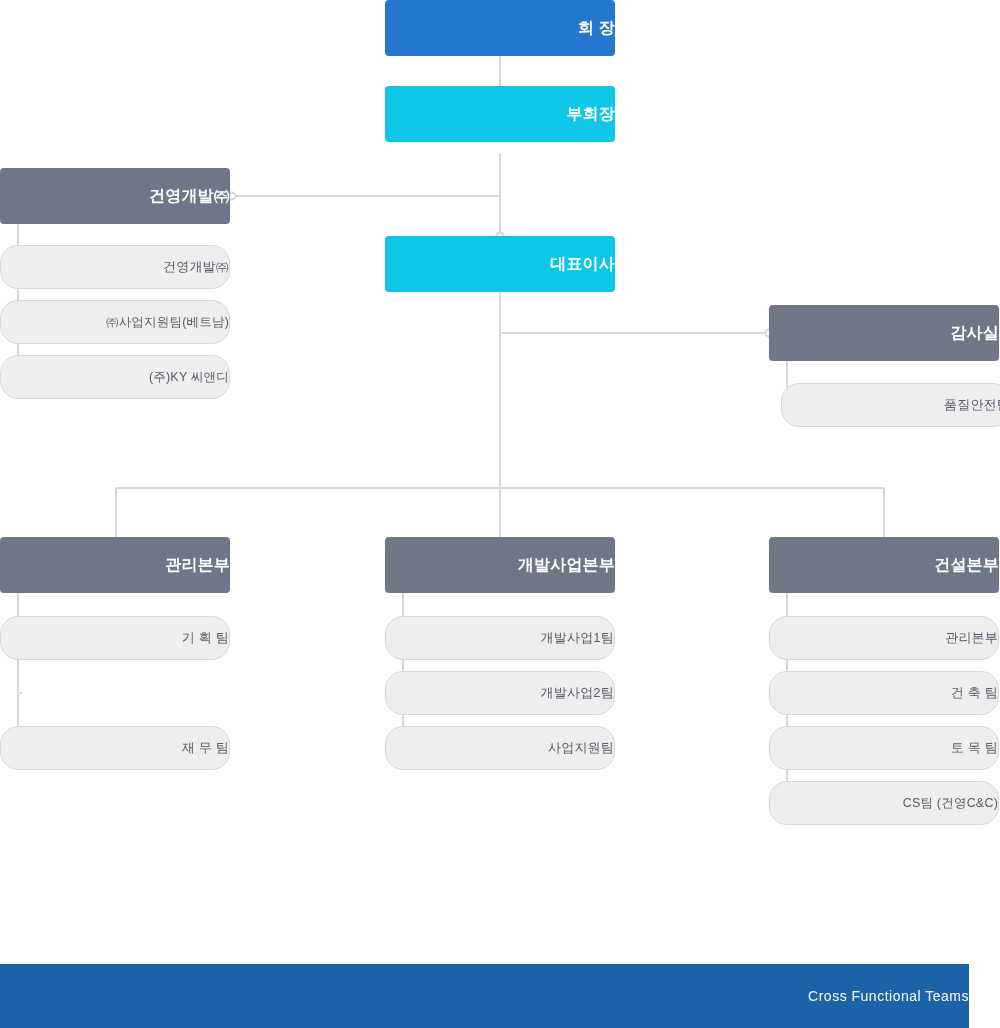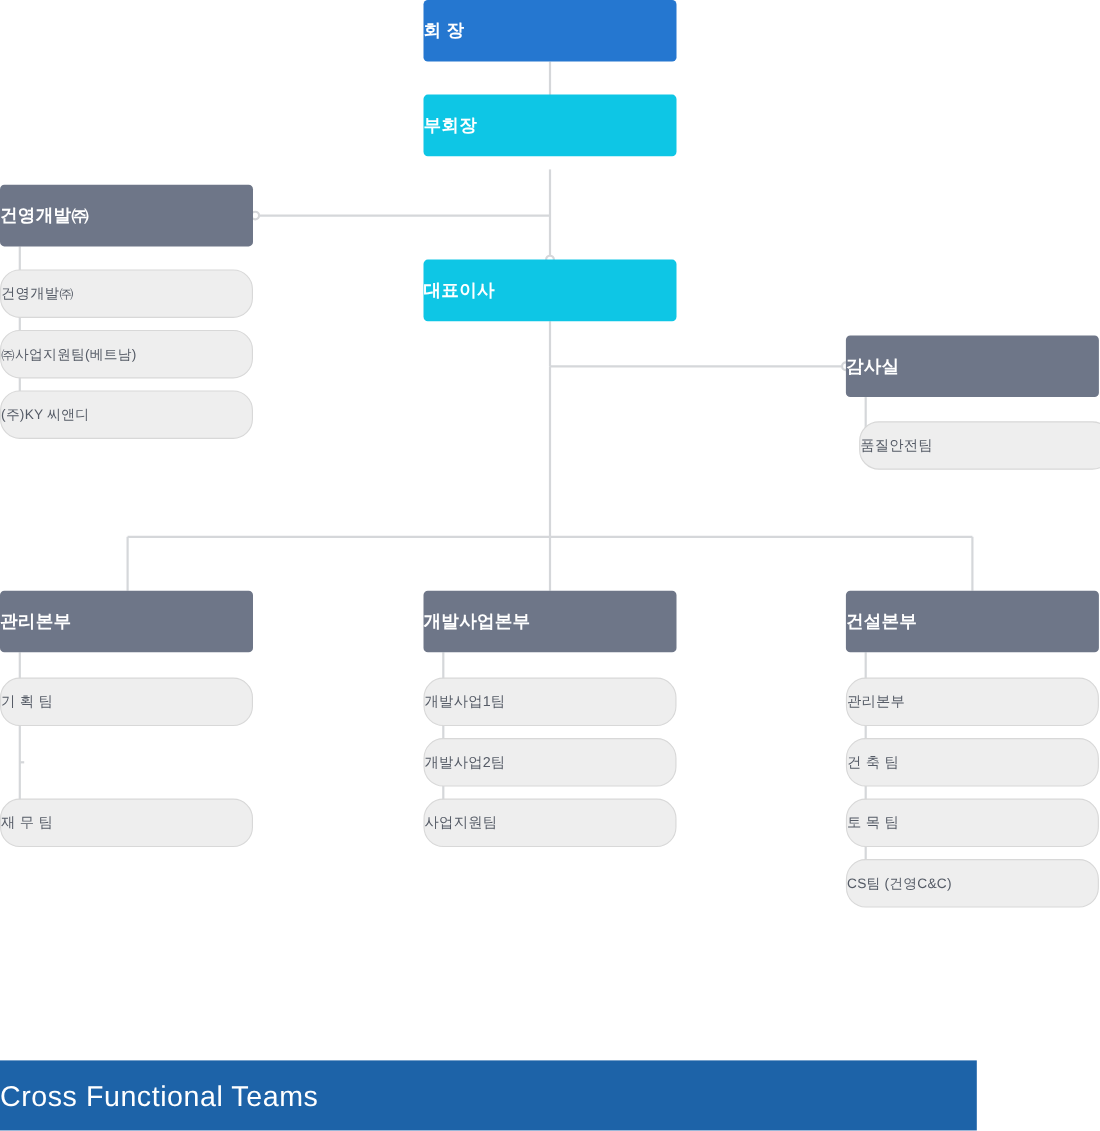--- a/index.html
+++ b/index.html
@@ -23,21 +23,21 @@
     top: 0;
     width: 1000px;
     height: 1028px;
     pointer-events: none;
   }
   .node {
     position: absolute;
     box-sizing: border-box;
     display: flex;
     align-items: center;
-    justify-content: flex-start;
+    justify-content: flex-end;
     text-align: center;
     border-radius: 5px;
     letter-spacing: 0.2px;
   }
   .node.head {
     color: #ffffff;
     font-size: 16px;
     font-weight: bold;
     border-radius: 4px;
   }
@@ -51,28 +51,28 @@
     font-size: 13px;
     border-radius: 18px;
   }
   .node.leaf.small {
     font-size: 12.5px;
   }
   .banner {
     position: absolute;
     left: 0;
     top: 964px;
-    width: 888px;
+    width: 969px;
     height: 64px;
     background: #1d63a8;
     color: #ffffff;
     display: flex;
     align-items: center;
-    justify-content: flex-start;
-    font-size: 26px;
+    justify-content: flex-end;
+    font-size: 14px;
     letter-spacing: 0.5px;
   }
 </style>
 </head>
 <body>
 
 <div id="chart">
 
   <svg class="lines" viewBox="0 0 1000 1028">
     <g stroke="#d5d7da" stroke-width="2" fill="none">

